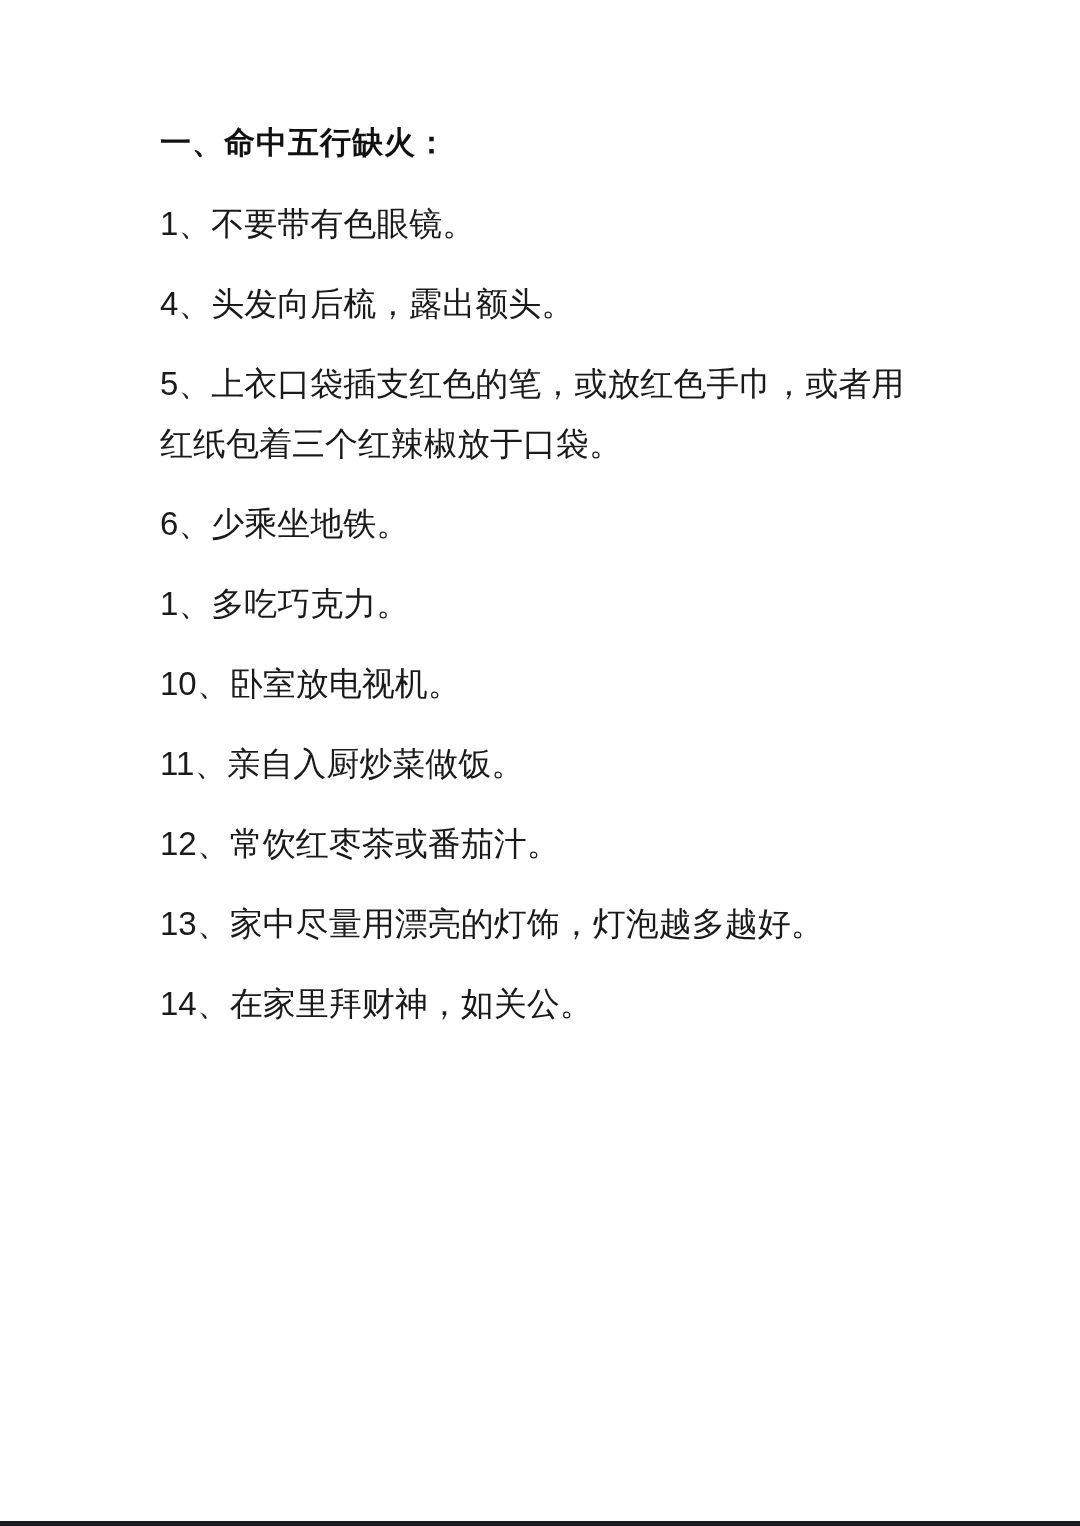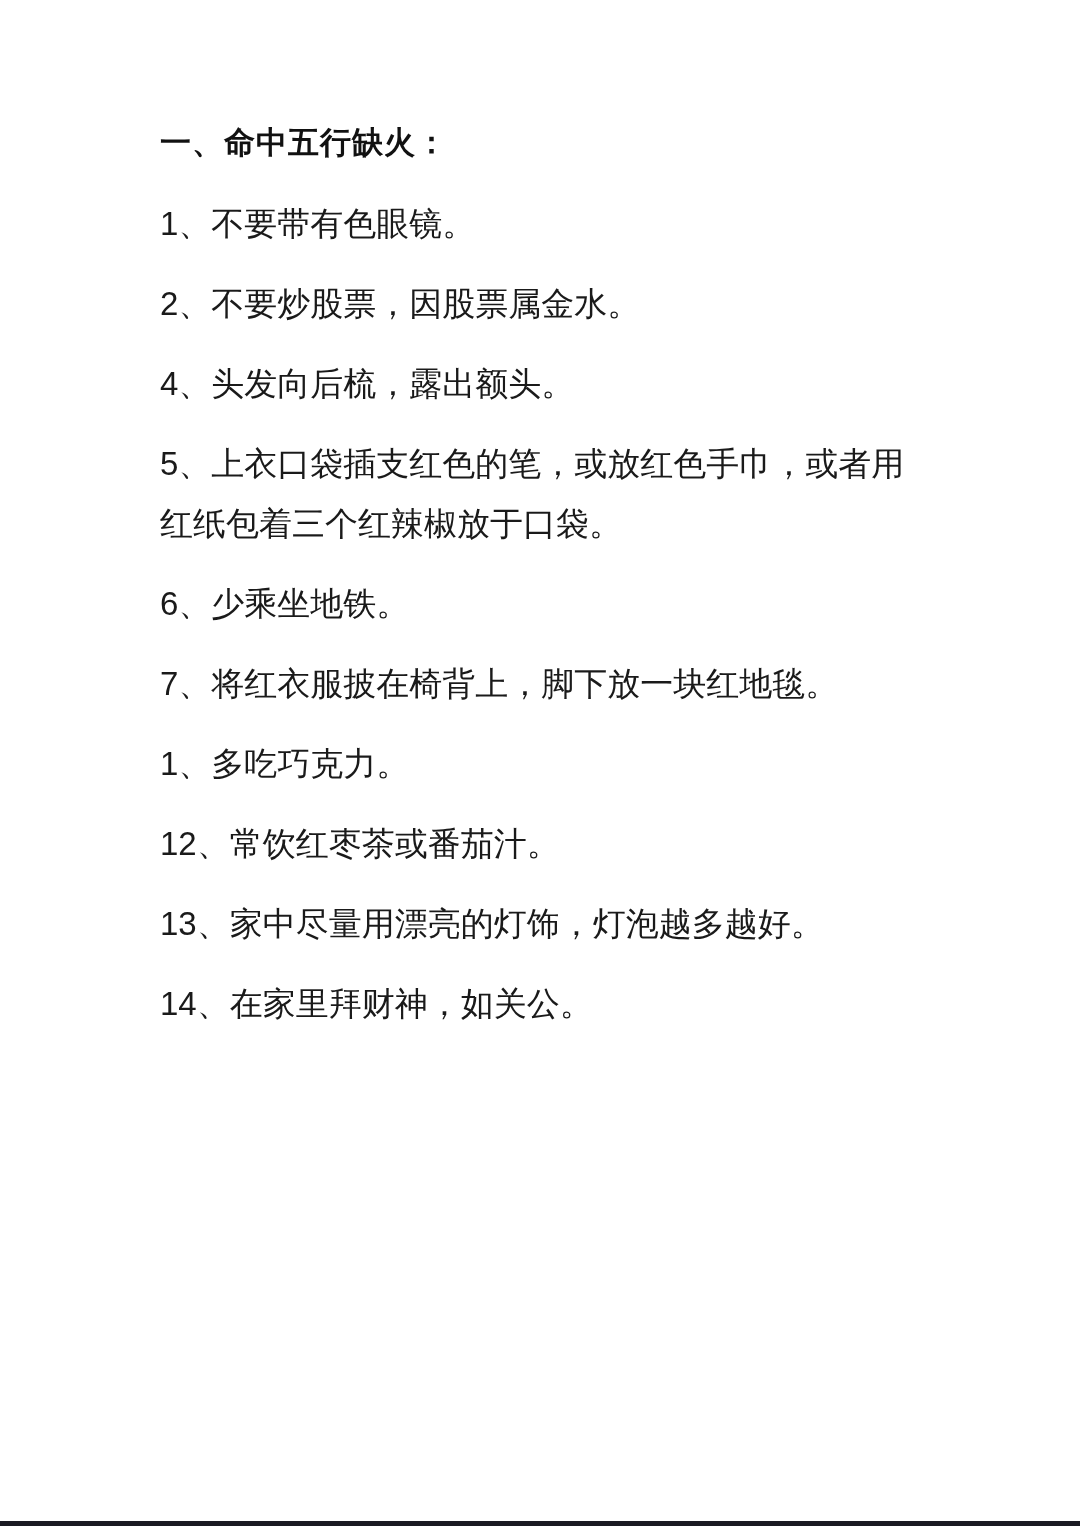--- a/index.html
+++ b/index.html
@@ -51,24 +51,24 @@
     background: #1a1a22;
   }
 </style>
 </head>
 <body>
 
 <div class="page">
   <div class="content">
     <p class="heading">一、命中五行缺火：</p>
     <p class="item">1、不要带有色眼镜。</p>
-    <p class="item">2、不要炒股票，因股票属金水。</p>
     <p class="item">4、头发向后梳，露出额头。</p>
     <p class="item">5、上衣口袋插支红色的笔，或放红色手巾，或者用红纸包着三个红辣椒放于口袋。</p>
     <p class="item">6、少乘坐地铁。</p>
-    <p class="item">7、将红衣服披在椅背上，脚下放一块红地毯。</p>
     <p class="item">1、多吃巧克力。</p>
+    <p class="item">10、卧室放电视机。</p>
+    <p class="item">11、亲自入厨炒菜做饭。</p>
     <p class="item">12、常饮红枣茶或番茄汁。</p>
     <p class="item">13、家中尽量用漂亮的灯饰，灯泡越多越好。</p>
     <p class="item">14、在家里拜财神，如关公。</p>
   </div>
   <div class="bottom-edge"></div>
 </div>
 
 </body></html>

